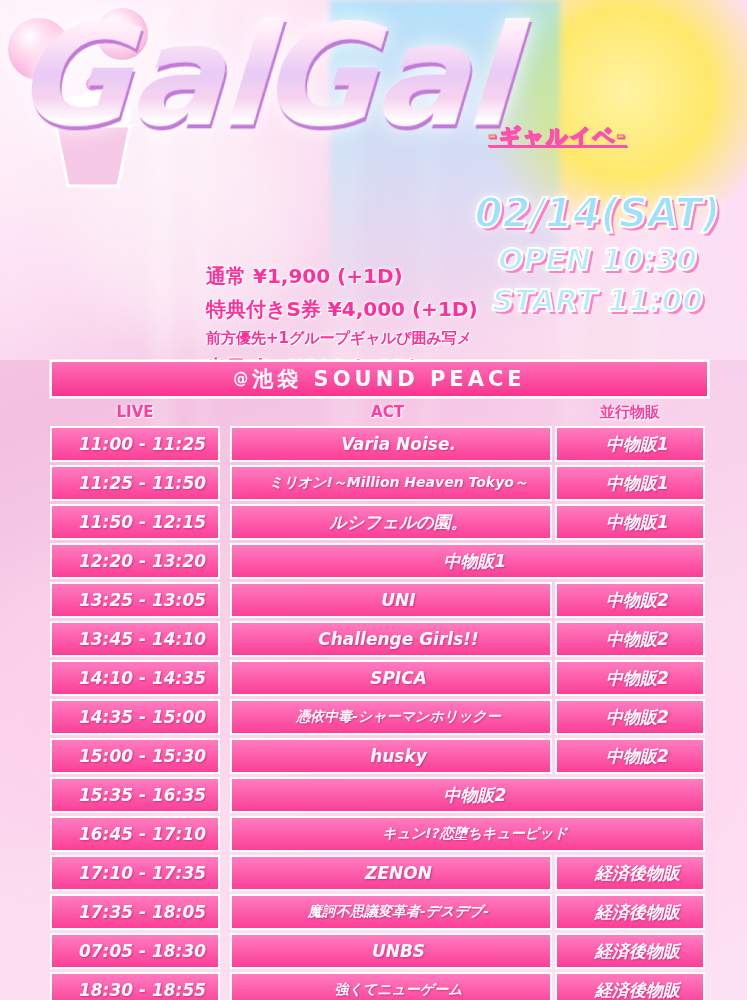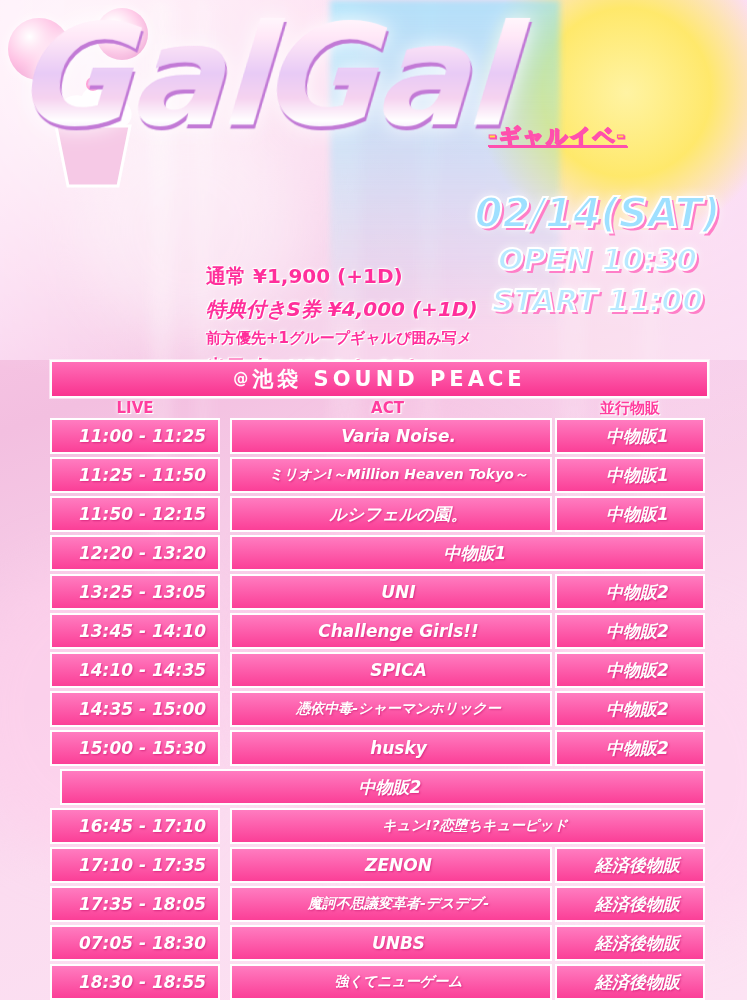--- a/index.html
+++ b/index.html
@@ -86,21 +86,21 @@
   
   .prices{
     position:absolute;left:206px;top:215px;width:280px;
     color:#ff2f9b;
     font-family:"DejaVu Sans", sans-serif;
     font-weight:bold;
     text-shadow:0 0 5px #fff, 1px 1px 0 #fff, -1px -1px 0 #fff;
   }
   .prices div{margin-bottom:6px;white-space:nowrap;}
   .p1{font-size:20px;margin-top:48px;}
-  .p2{font-size:20px;font-style:italic;}
+  .p2{font-size:20px;}
   .p3{font-size:15px;}
   .p4{font-size:20px;}
   
   .datebox{
     position:absolute;left:455px;top:190px;width:285px;text-align:center;
     font-family:"DejaVu Sans", sans-serif;font-weight:bold;font-style:italic;
     color:#8fd7ff;
   }
   .date-main{
     font-size:40px;letter-spacing:0px;
@@ -124,21 +124,21 @@
     font-family:"DejaVu Sans", sans-serif;
     box-shadow:0 0 0 1px rgba(255,255,255,.5);
   }
   .venue .at{font-size:15px;margin-right:4px;letter-spacing:0;}
   
   .tt{
     position:absolute;left:50px;top:398px;width:655px;
     font-family:"DejaVu Sans", sans-serif;
   }
   .tt-head{
-    display:flex;height:20px;align-items:center;
+    display:flex;height:28px;align-items:center;
     color:#ff3d9e;font-size:15px;font-weight:bold;
     text-shadow:0 0 4px #fff,1px 1px 0 #fff;
   }
   .tt-head .c1{width:170px;text-align:center;}
   .tt-head .c2{flex:1;text-align:center;}
   .tt-head .c3{width:150px;text-align:center;}
   .row{
     display:flex;height:36px;align-items:stretch;margin-bottom:3px;
   }
   .cell{
@@ -259,20 +259,21 @@
           <div class="cell c-time">14:35 - 15:00</div>
           <div class="cell c-act small">憑依中毒-シャーマンホリックー</div>
           <div class="cell c-goods">中物販2</div>
         </div>
         <div class="row">
           <div class="cell c-time">15:00 - 15:30</div>
           <div class="cell c-act">husky</div>
           <div class="cell c-goods">中物販2</div>
         </div>
         <div class="row merged">
+          <div class="cell c-time">15:35 - 16:35</div>
           <div class="cell c-act" style="margin-right: 0px;">中物販2</div>
         </div>
         <div class="row">
           <div class="cell c-time">16:45 - 17:10</div>
           <div class="cell c-act small">キュン!?恋堕ちキューピッド</div>
         </div>
         <div class="row">
           <div class="cell c-time">17:10 - 17:35</div>
           <div class="cell c-act">ZENON</div>
           <div class="cell c-goods">経済後物販</div>

